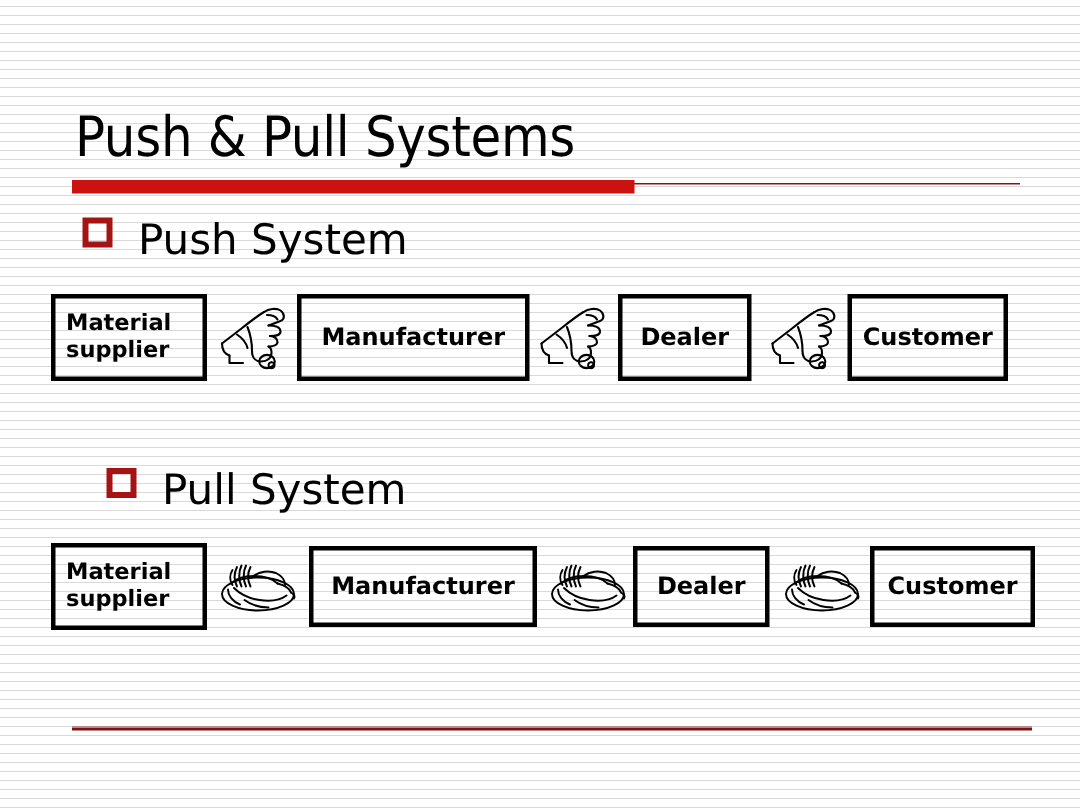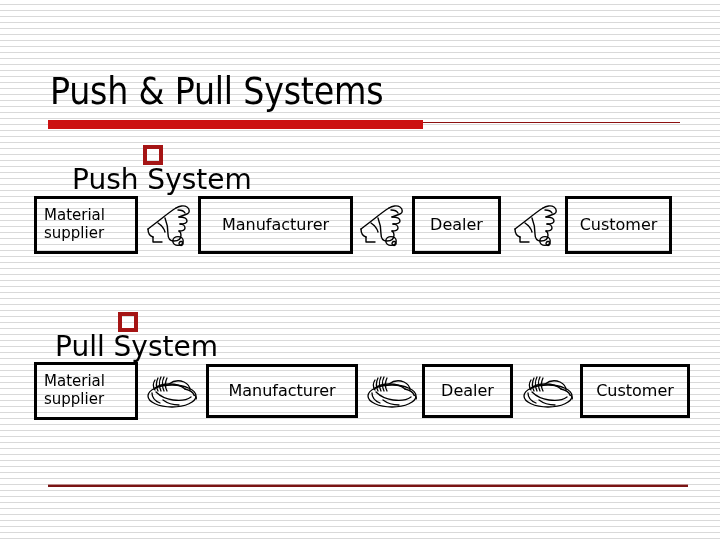--- a/index.html
+++ b/index.html
@@ -63,61 +63,60 @@
     top: 120px;
     width: 375px;
     height: 9px;
     background-color: #cc1111;
   }
 
   
   .bullet-row {
     position: absolute;
     display: flex;
-    align-items: center;
-    flex-direction: column;
+    align-items: flex-start;
   }
   .bullet-mark {
     width: 12px;
     height: 12px;
     border: 4px solid #a51414;
     box-sizing: content-box;
     background: transparent;
     flex: none;
   }
   .bullet-text {
     margin-left: 17px;
     font-family: "DejaVu Sans", "Liberation Sans", sans-serif;
     font-size: 28px;
     line-height: 30px;
     font-weight: 400;
     color: #000000;
     white-space: nowrap;
   }
 
   #bullet-push { left: 55px; top: 145px; }
-  #bullet-pull { left: 38px; top: 312px; }
+  #bullet-pull { left: 71px; top: 312px; }
 
   
   .flow-row {
     position: absolute;
     left: 0;
     top: 0;
     width: 720px;
     height: 70px;
   }
   .node-box {
     position: absolute;
     border: 3px solid #000000;
     background-color: transparent;
     box-sizing: border-box;
     display: flex;
     align-items: center;
     justify-content: center;
-    font-weight: normal;
+    font-weight: bold;
     color: #000000;
     font-family: "DejaVu Sans", "Liberation Sans", sans-serif;
     text-align: center;
     line-height: 1.18;
   }
   .node-box.two-line {
     justify-content: flex-start;
     text-align: left;
     padding-left: 7px;
   }

